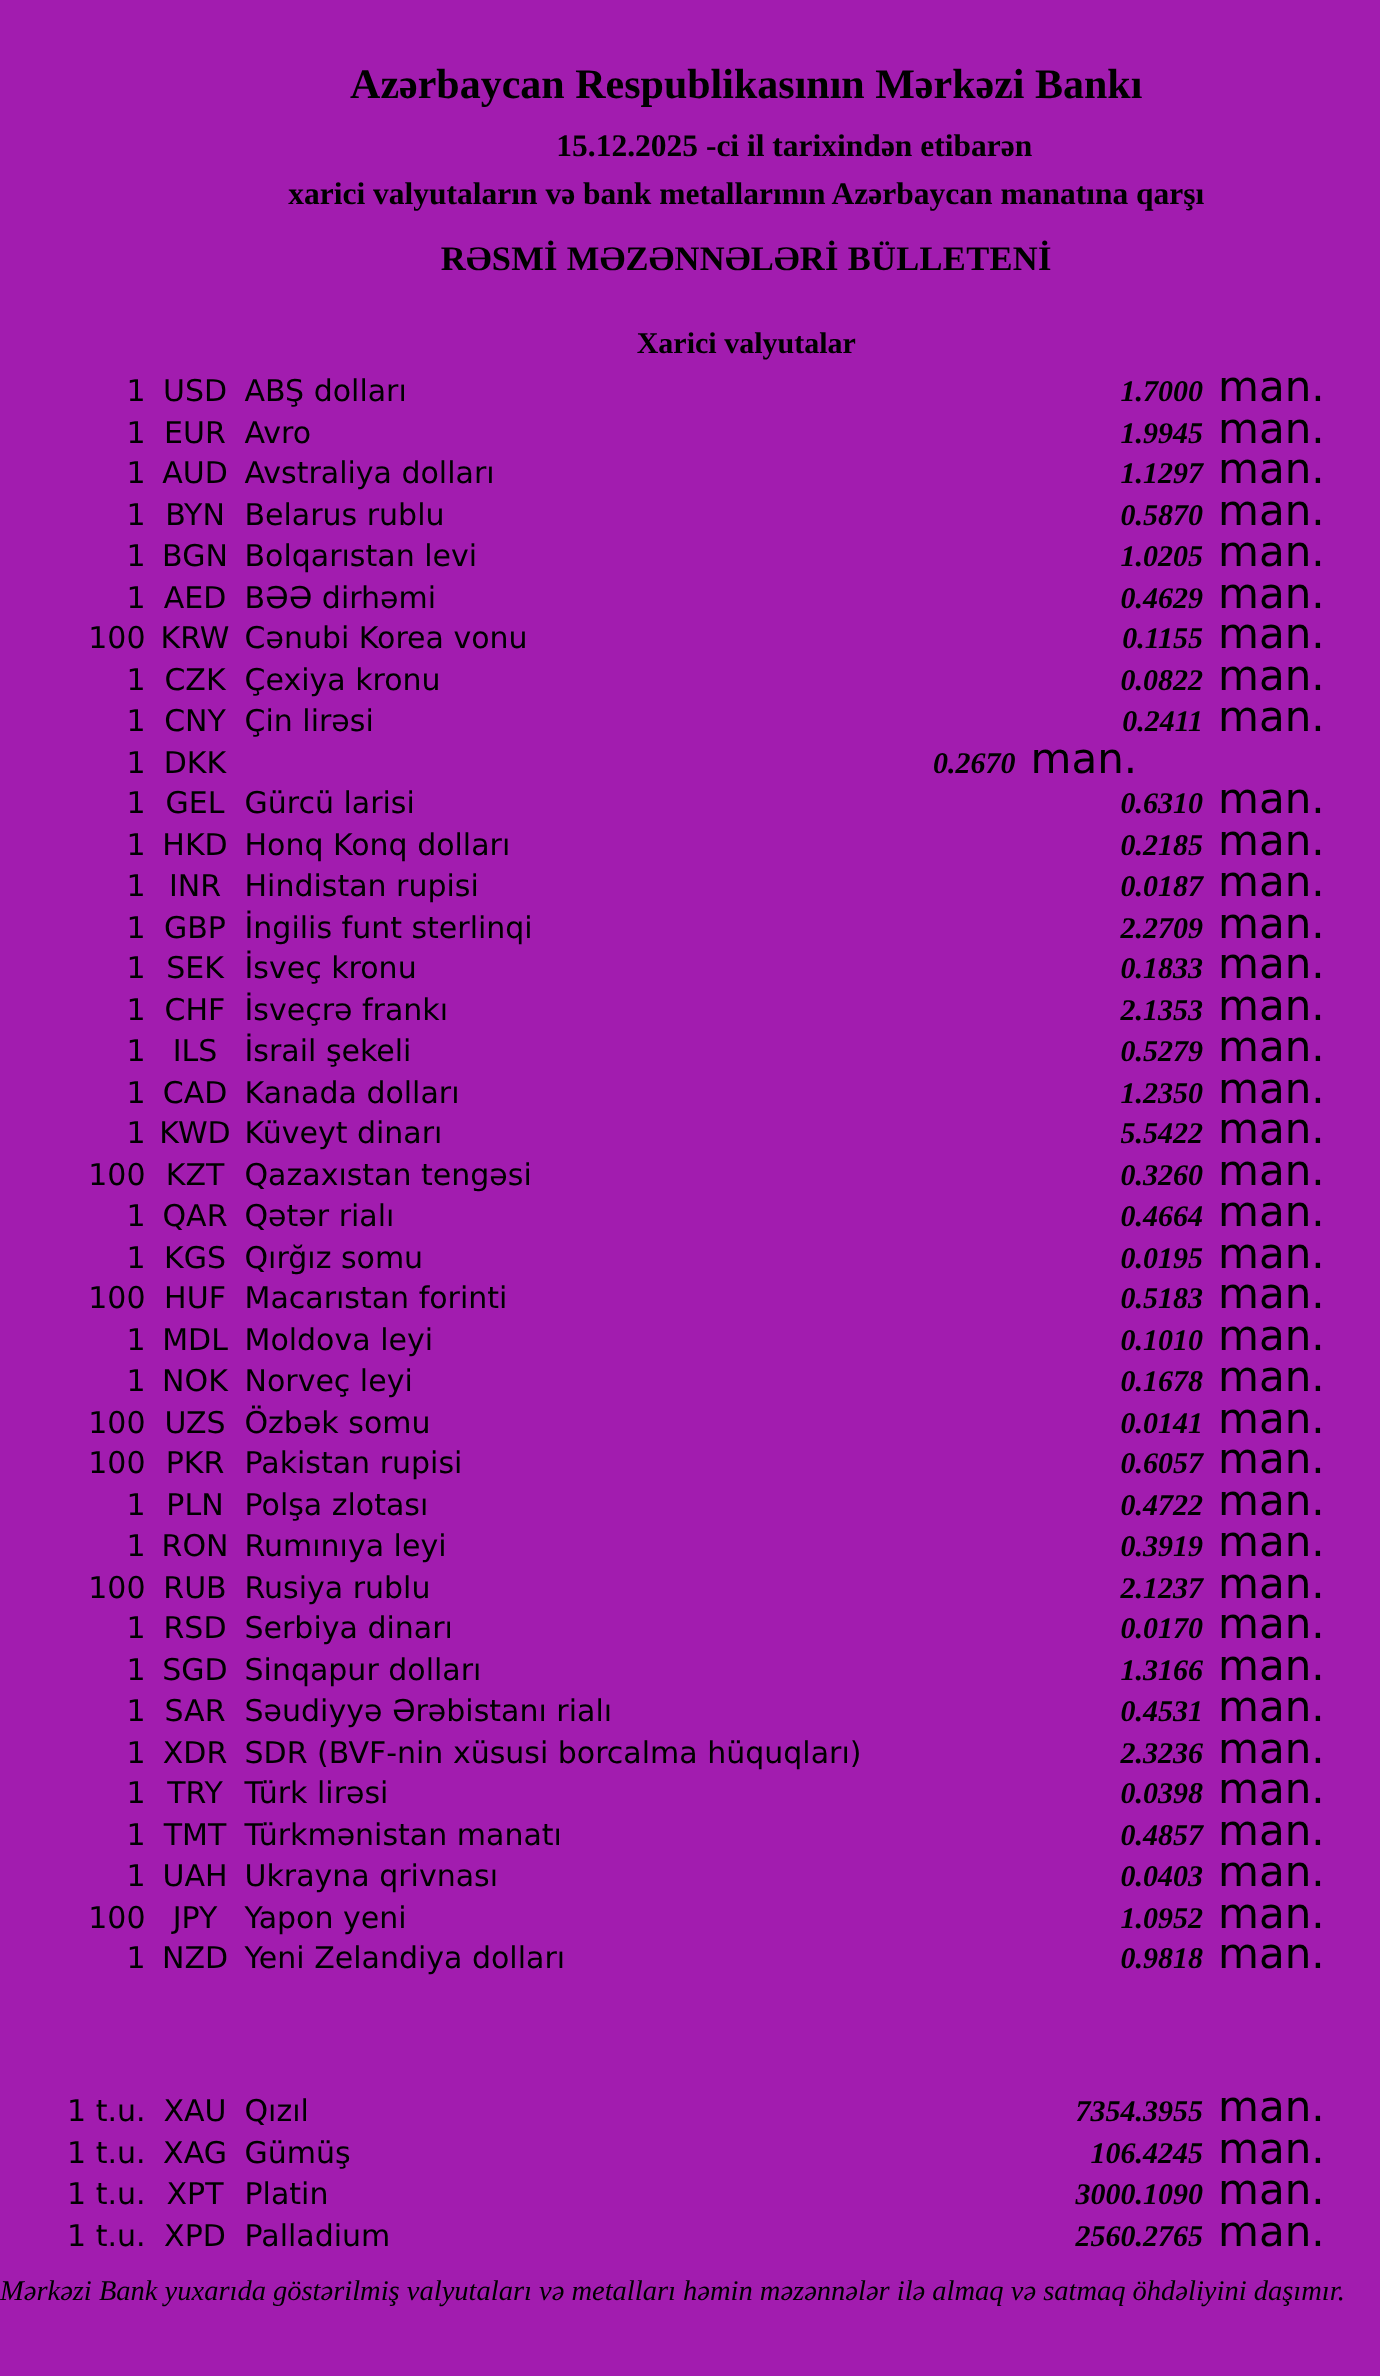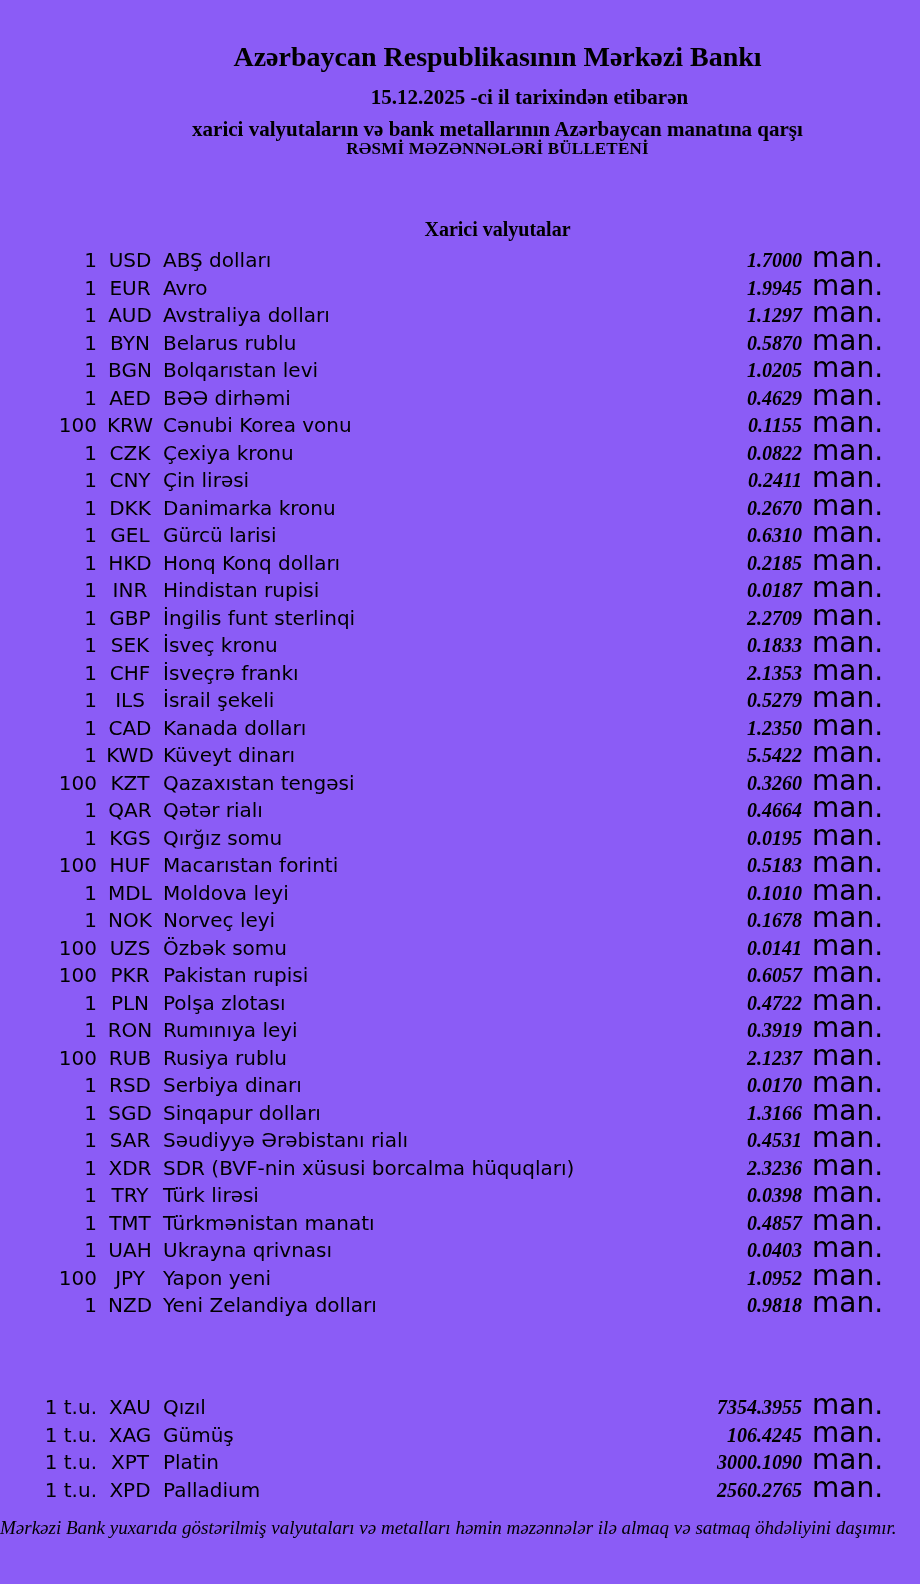--- a/index.html
+++ b/index.html
@@ -1,34 +1,34 @@
 <!DOCTYPE html>
 <html><head>
 <meta charset="utf-8">
 <style>
   html, body { margin:0; padding:0; }
   body {
     width:920px; height:1584px;
     background:#ffffff; color:#000000;
     font-family:"DejaVu Sans", sans-serif;
   }
-  .page { position:relative; width:920px; height:1584px; overflow:hidden; background:#8b5cf6; }
+  .page { position:relative; width:920px; height:1584px; overflow:hidden; background:#a21caf; }
 
   
   .hline {
     position:absolute; left:75px; width:845px;
     text-align:center;
     font-family:"Liberation Serif", serif;
     font-weight:bold;
     white-space:nowrap;
   }
   .title    { top:40px;  font-size:28px; line-height:34px; }
   .date     { top:84px;  font-size:21px; line-height:26px; transform:translateX(32px); }
   .sub      { top:116px; font-size:21px; line-height:26px; }
-  .bulletin { top:136px; font-size:17px; line-height:26px; letter-spacing:0.2px; }
+  .bulletin { top:160px; font-size:23px; line-height:26px; letter-spacing:0.2px; }
 
   .section-title {
     position:absolute; left:75px; width:845px;
     text-align:center;
     font-family:"Liberation Serif", serif;
     font-weight:bold; font-size:20px; line-height:26px;
   }
   .st-currencies { top:216px; }
   .st-metals     { top:1349px; }
 
@@ -146,21 +146,20 @@
     <span class="c-qty">1</span>
     <span class="c-code">CNY</span>
     <span class="c-name">Çin lirəsi</span>
     <span class="c-rate">0.2411</span>
     <span class="c-unit">man.</span>
   </div>
 
   <div class="row">
     <span class="c-qty">1</span>
     <span class="c-code">DKK</span>
-    <span class="c-name">Danimarka kronu</span>
     <span class="c-rate">0.2670</span>
     <span class="c-unit">man.</span>
   </div>
 
   <div class="row">
     <span class="c-qty">1</span>
     <span class="c-code">GEL</span>
     <span class="c-name">Gürcü larisi</span>
     <span class="c-rate">0.6310</span>
     <span class="c-unit">man.</span>

